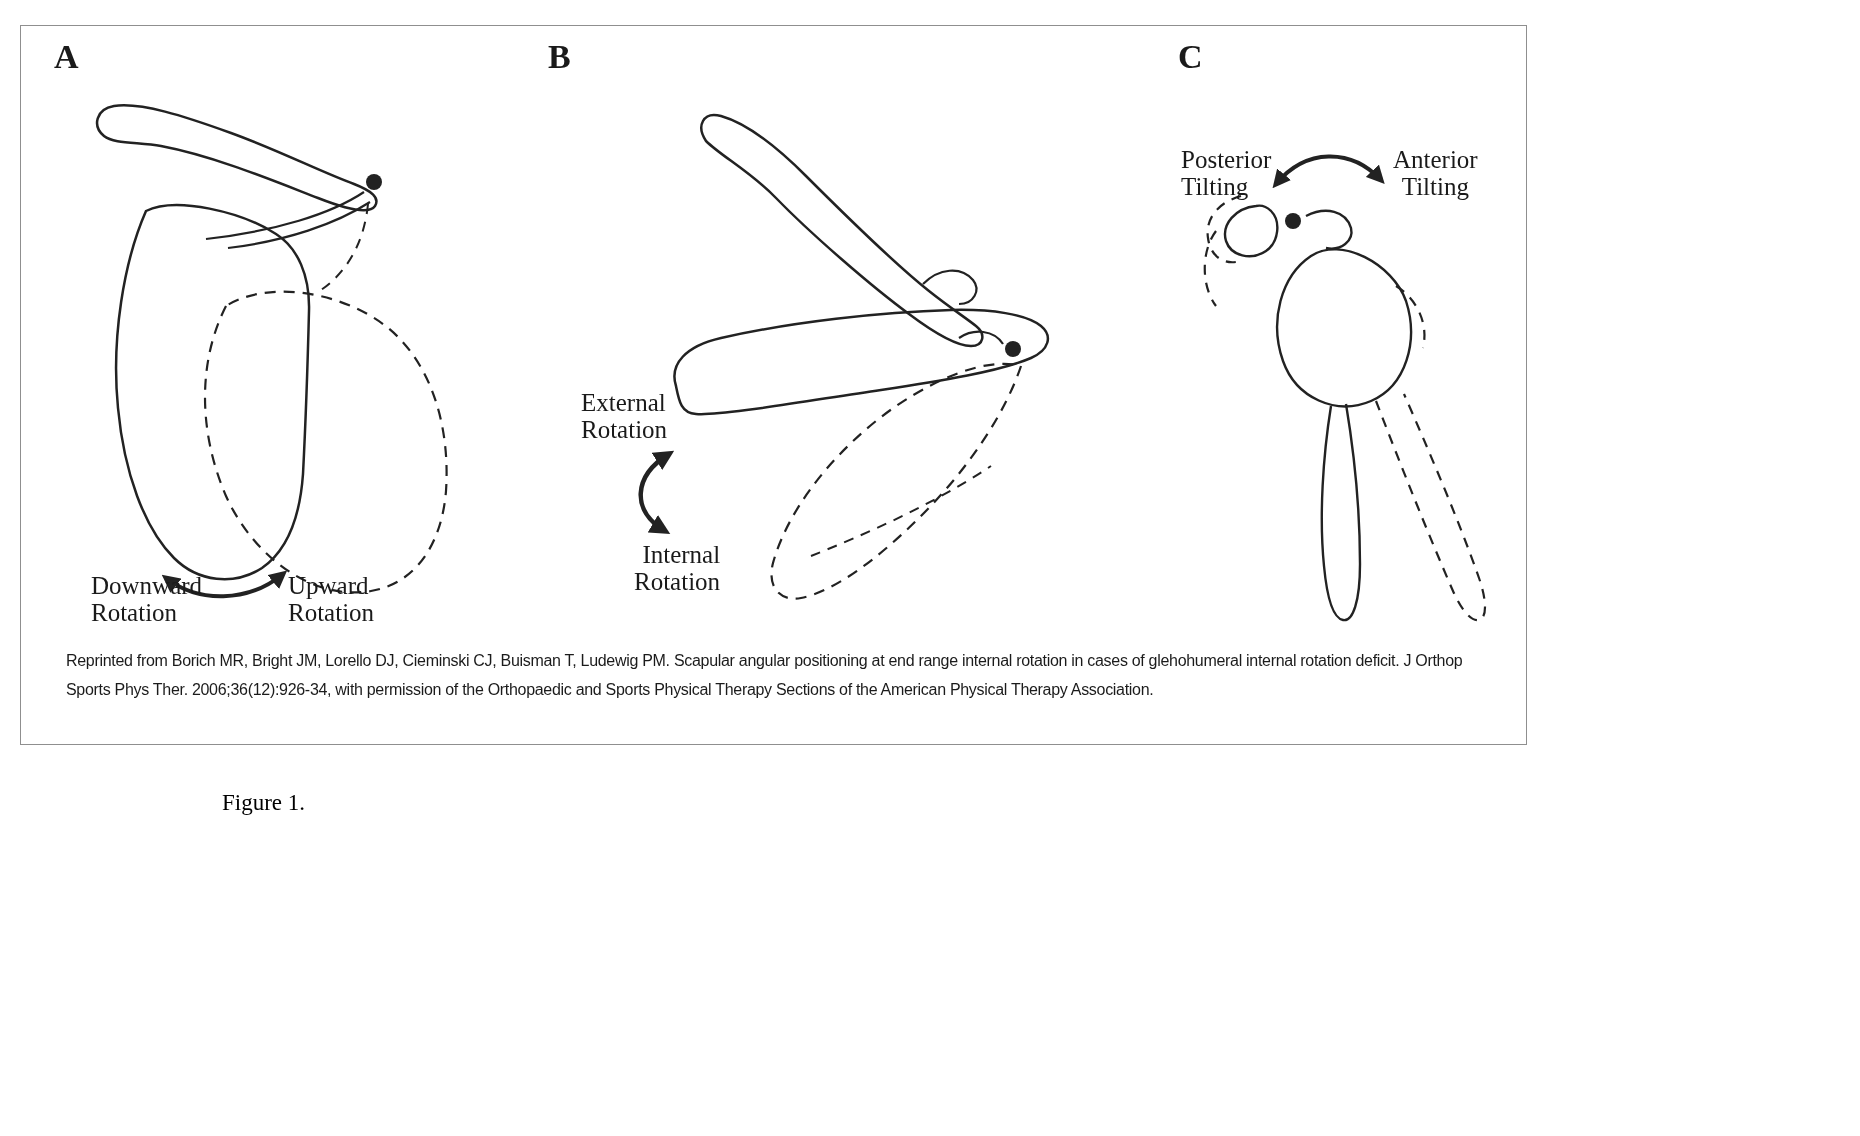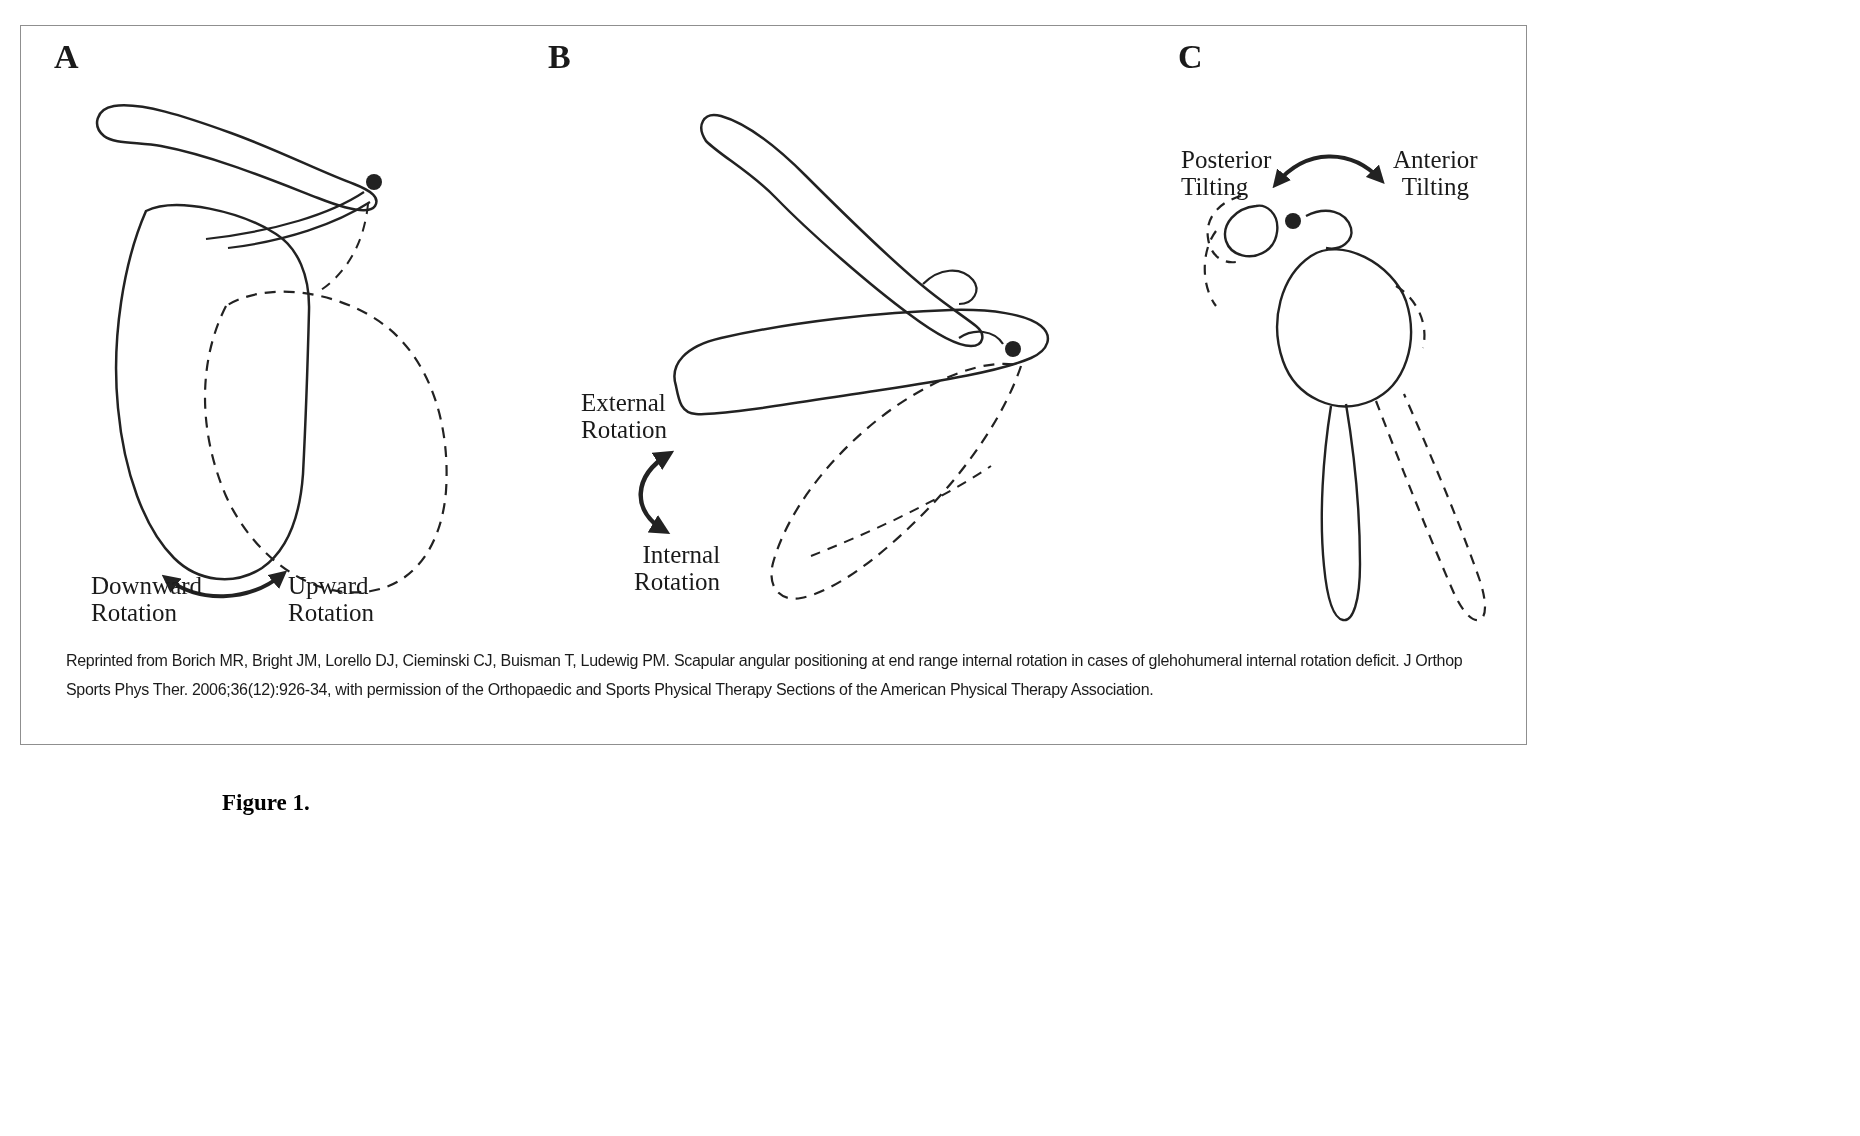--- a/index.html
+++ b/index.html
@@ -63,21 +63,21 @@
 
   
   .caption {
     position: absolute;
     left: 222px; top: 788px;
     width: 1110px;
     font-family: "Liberation Serif", serif;
     color: #000;
   }
   .caption-title {
-    font-weight: bold;
+    font-weight: normal;
     font-size: 23px;
     line-height: 30px;
     margin-bottom: 16px;
   }
   .caption-body {
     font-size: 24px;
     line-height: 34px;
   }
 
   svg path, svg circle { vector-effect: non-scaling-stroke; }

